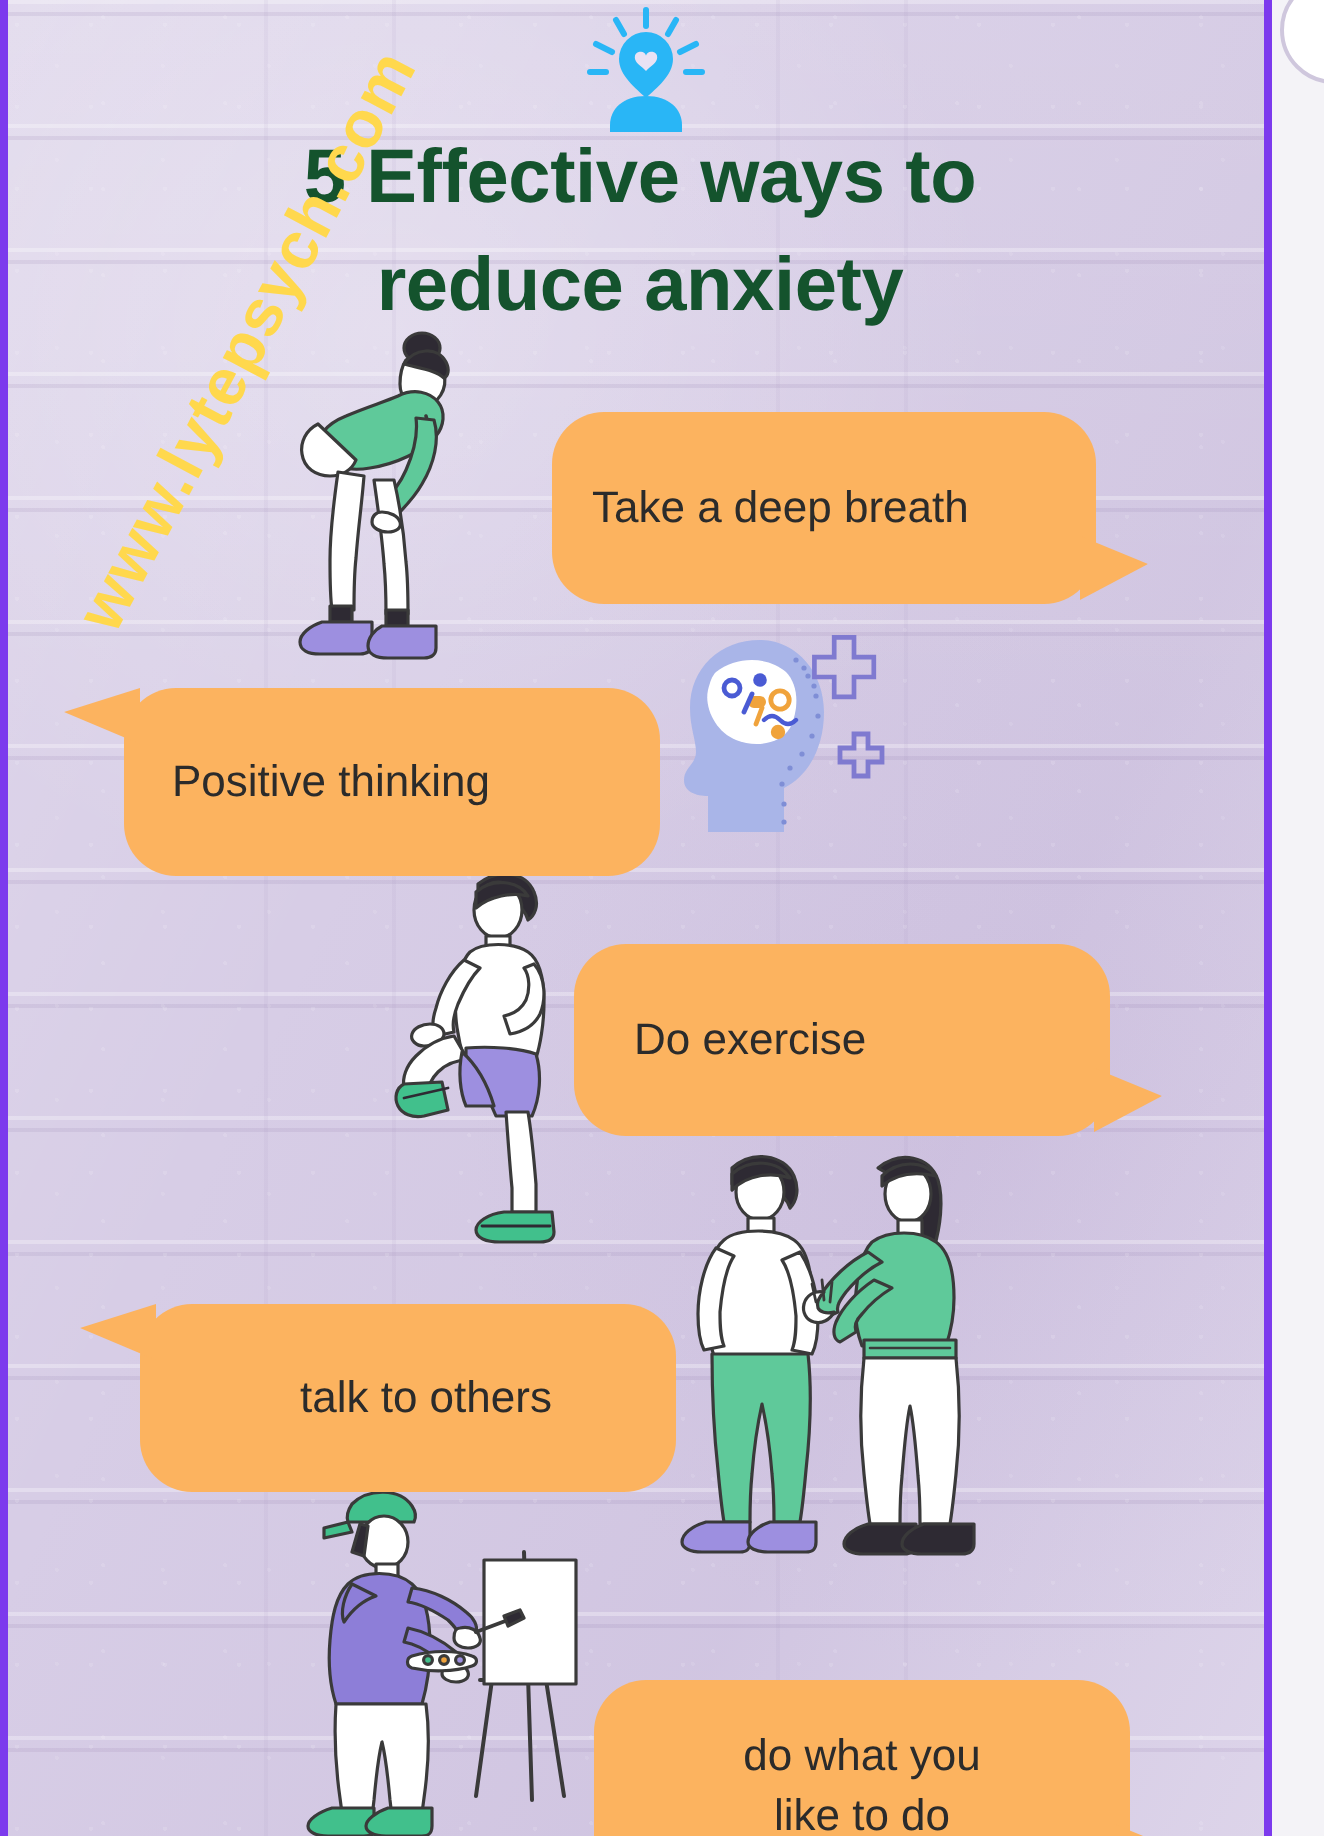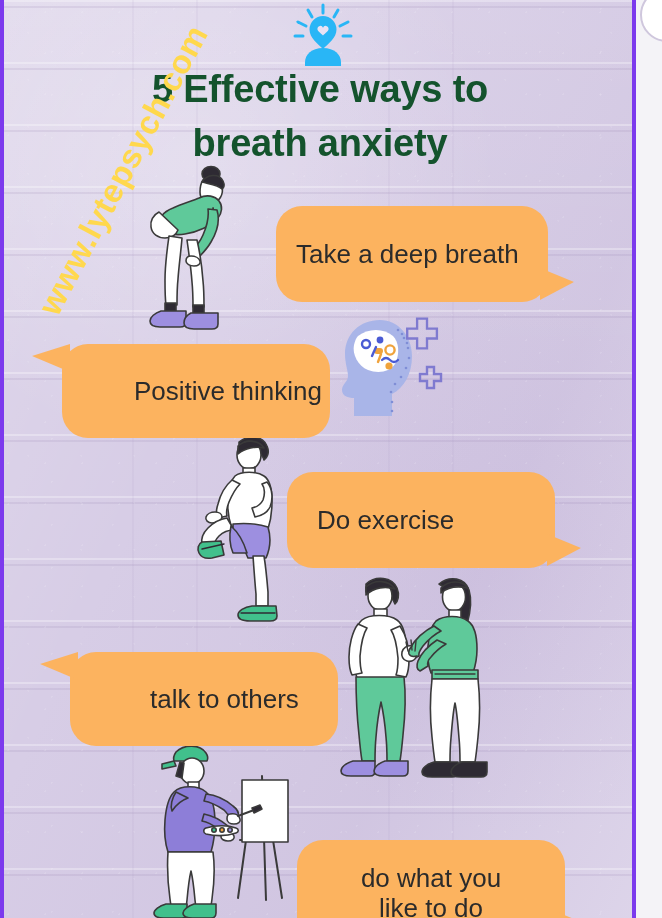--- a/index.html
+++ b/index.html
@@ -149,21 +149,21 @@
   .bubble {
     position: absolute;
     background: #fcb35f;
     border-radius: 26px;
     display: flex;
     align-items: center;
     z-index: 16;
   }
   .bubble .txt {
     color: #2b2b2b;
-    font-size: 26px;
+    font-size: 22px;
     line-height: 30px;
     width: 100%;
   }
   .bubble .tail {
     position: absolute;
     width: 0; height: 0;
   }
   
   .bubble.tail-br .tail {
     right: -26px;
@@ -178,21 +178,21 @@
     left: -30px;
     top: 0px;
     border-right: 38px solid #fcb35f;
     border-bottom: 16px solid transparent;
     border-top: 12px solid transparent;
     border-radius: 0 0 0 60%;
   }
 
   
   #bubble-1 { left: 272px; top: 206px; width: 272px; height: 96px; padding: 0 0 0 20px; }
-  #bubble-2 { left: 58px;  top: 344px; width: 268px; height: 94px; padding: 0 0 0 72px; }
+  #bubble-2 { left: 58px;  top: 344px; width: 268px; height: 94px; padding: 0 0 0 24px; }
   #bubble-3 { left: 283px; top: 472px; width: 268px; height: 96px; padding: 0 0 0 30px; }
   #bubble-4 { left: 66px;  top: 652px; width: 268px; height: 94px; padding: 0 0 0 80px; }
   #bubble-5 { left: 293px; top: 840px; width: 268px; height: 106px; padding: 0 22px 0 22px; }
   #bubble-5 .txt { text-align: center; }
 
   
   .figure { position: absolute; z-index: 15; }
   #fig-breath   { left: 135px; top: 160px;  width: 126px; height: 182px; }
   #fig-brain    { left: 332px; top: 312px;  width: 114px; height: 110px; z-index: 14; }
   #fig-stretch  { left: 193px; top: 432px;  width: 106px; height: 190px; }
@@ -229,21 +229,21 @@
         <path d="M32 12 a13.5 13.5 0 0 1 13.5 13.5 c0 8.4 -8.4 14.5 -13.5 19.5
                  c-5.1 -5 -13.5 -11.1 -13.5 -19.5 A13.5 13.5 0 0 1 32 12 Z" fill="#29b6f6"></path>
         <path d="M32 31.5 c-2.6 -2.6 -5.6 -4.1 -5.6 -6.7 a2.9 2.9 0 0 1 5.6 -1.1
                  a2.9 2.9 0 0 1 5.6 1.1 c0 2.6 -3 4.1 -5.6 6.7 Z" fill="#e9e2f4"></path>
         <path d="M32 44 c-11.5 0 -18 6.5 -18 14.5 l0 3.5 l36 0 l0 -3.5 C50 50.5 43.5 44 32 44 Z" fill="#29b6f6"></path>
       </svg>
     </div>
 
     <div class="poster-title">
       <div>5 Effective ways to</div>
-      <div>breath anxiety</div>
+      <div>reduce anxiety</div>
     </div>
 
     <div class="figure" id="fig-breath">
       <svg viewBox="0 0 126 182" width="126" height="182" aria-hidden="true">
         <g stroke="#3a3a3a" stroke-width="1.6" stroke-linejoin="round" stroke-linecap="round">
 
           <ellipse cx="72" cy="14" rx="9" ry="7.5" fill="#2e2a33"></ellipse>
 
           <path d="M64 20 c7 -5 17 -2 19 6 c2 9 -3 16 -10 17 c-7 1 -12 -4 -12 -11 c0 -5 1 -9 3 -12 Z" fill="#ffffff"></path>
 

